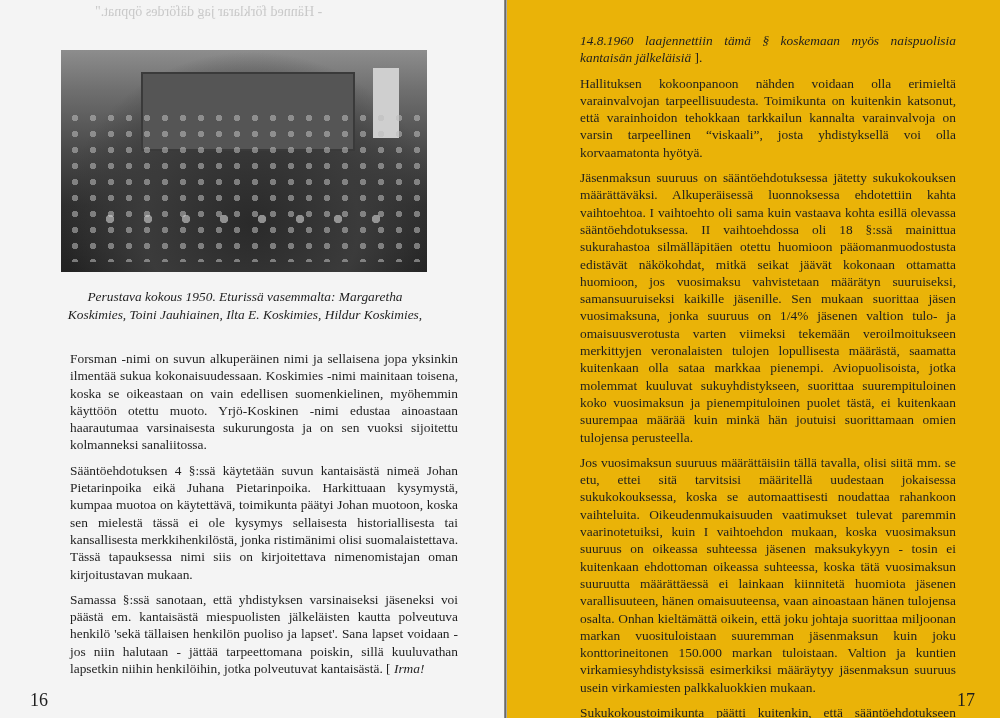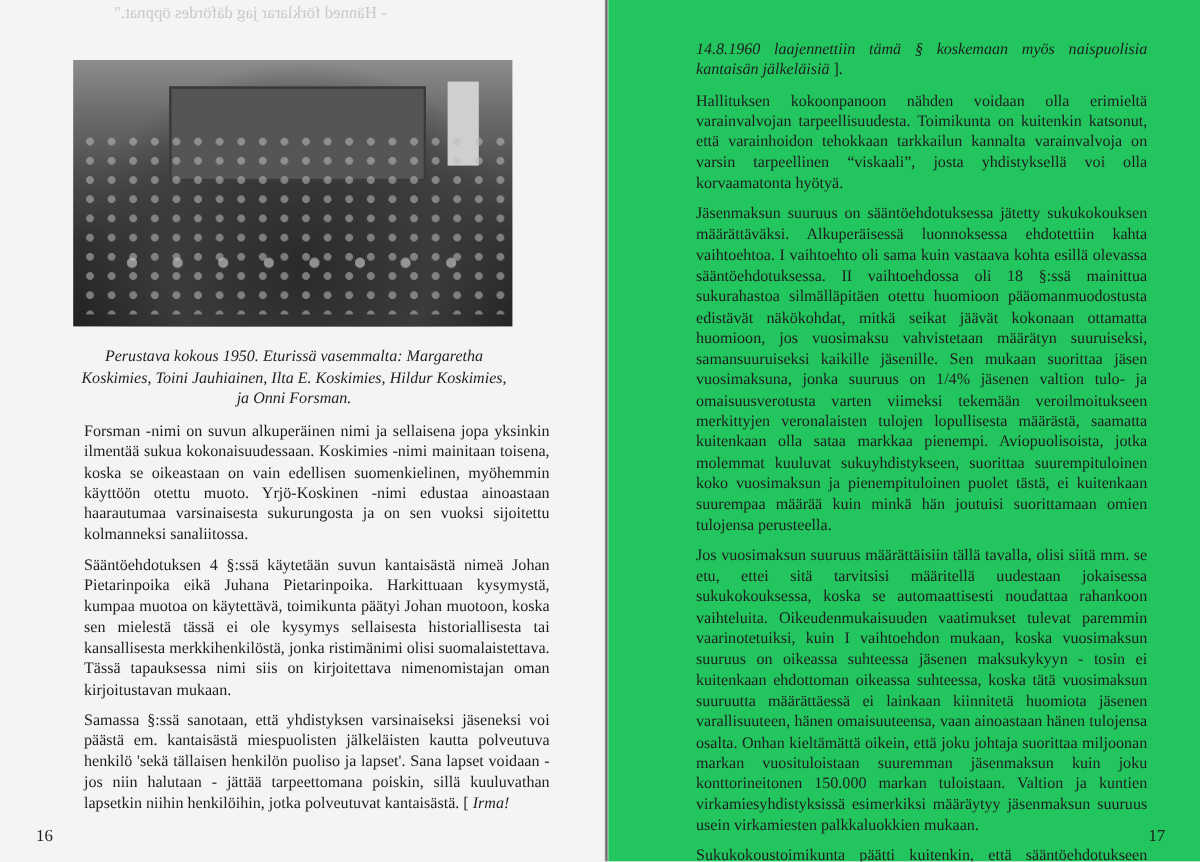--- a/index.html
+++ b/index.html
@@ -6,21 +6,21 @@
   body {
     width:1000px; height:718px; overflow:hidden; position:relative;
     background:#f2f2f2;
     font-family:"Liberation Serif", "DejaVu Serif", serif;
     color:#1e1e1e;
   }
   .page {
     position:absolute; top:0; height:718px; box-sizing:border-box;
   }
   .page-left { left:0; width:505px; background:#f4f4f4; }
-  .page-right { left:507px; width:493px; background:#22c55e; }
+  .page-right { left:507px; width:493px; background:#eab308; }
   .gutter {
     position:absolute; left:504px; top:0; width:3px; height:718px;
     background:linear-gradient(to right,#9a9a9a,#6a6a6a,#c8c8c8);
   }
   .ghost {
     position:absolute; left:95px; top:4px; font-size:14px; color:#c9c9c9;
     transform:scaleX(-1); white-space:nowrap;
   }
   .photo {
     position:absolute; left:61px; top:50px; width:366px; height:222px;
@@ -51,41 +51,40 @@
   .caption {
     position:absolute; left:62px; top:288px; width:366px;
     font-style:italic; font-size:13.4px; line-height:17.5px; text-align:center;
   }
   .caption span { display:block; }
   .col { position:absolute; font-size:13.4px; line-height:17.3px; text-align:justify; }
   .col-left { left:54px; top:350px; width:388px;margin-left:16px; }
   .col-right { left:73px; top:32px; width:376px; }
   .col p { margin:0 0 8px 0; }
   .italic { font-style:italic; }
-  .pagenum { position:absolute; top:690px; font-size:14px; }
+  .pagenum { position:absolute; top:690px; font-size:18px; }
   .pagenum-left { left:30px; }
   .pagenum-right { left:450px; }
 </style>
 </head>
 <body>
 
 <div class="page page-left">
   <div class="ghost">- Hänned förklarar jag däfördes öppnat."</div>
 
   <div class="photo" title="Group photograph of the founding meeting, 1950 — rows of seated and standing people in a hall with a brick wall and crosses">
     <div class="stage"></div>
     <div class="window"></div>
     <div class="crowd"></div>
     <div class="front"></div>
   </div>
 
   <div class="caption">
     <span>Perustava kokous 1950. Eturissä vasemmalta: Margaretha</span>
     <span>Koskimies, Toini Jauhiainen, Ilta E. Koskimies, Hildur Koskimies,</span>
-    <span>ja  Onni Forsman.</span>
   </div>
 
   <div class="col col-left">
     <p>Forsman -nimi on suvun alkuperäinen nimi ja sellaisena jopa yksinkin ilmentää sukua kokonaisuudessaan. Koskimies -nimi mainitaan toisena, koska se oikeastaan on vain edellisen suomenkielinen, myöhemmin käyttöön otettu muoto. Yrjö-Koskinen -nimi edustaa ainoastaan haarautumaa varsinaisesta sukurungosta ja on sen vuoksi sijoitettu kolmanneksi sanaliitossa.</p>
     <p>Sääntöehdotuksen 4 §:ssä käytetään suvun kantaisästä nimeä Johan Pietarinpoika eikä Juhana Pietarinpoika. Harkittuaan kysymystä, kumpaa muotoa on käytettävä, toimikunta päätyi Johan muotoon, koska sen mielestä tässä ei ole kysymys sellaisesta historiallisesta tai kansallisesta merkkihenkilöstä, jonka ristimänimi olisi suomalaistettava. Tässä tapauksessa nimi siis on kirjoitettava nimenomistajan oman kirjoitustavan mukaan.</p>
     <p><span>Samassa §:ssä sanotaan, että yhdistyksen varsinaiseksi jäseneksi voi päästä em. kantaisästä miespuolisten jälkeläisten kautta polveutuva henkilö 'sekä tällaisen henkilön puoliso ja lapset'. Sana lapset voidaan - jos niin halutaan - jättää tarpeettomana poiskin, sillä kuuluvathan lapsetkin niihin henkilöihin, jotka polveutuvat kantaisästä. [ </span><span class="italic">Irma!</span></p>
   </div>
 
   <div class="pagenum pagenum-left">16</div>
 </div>

